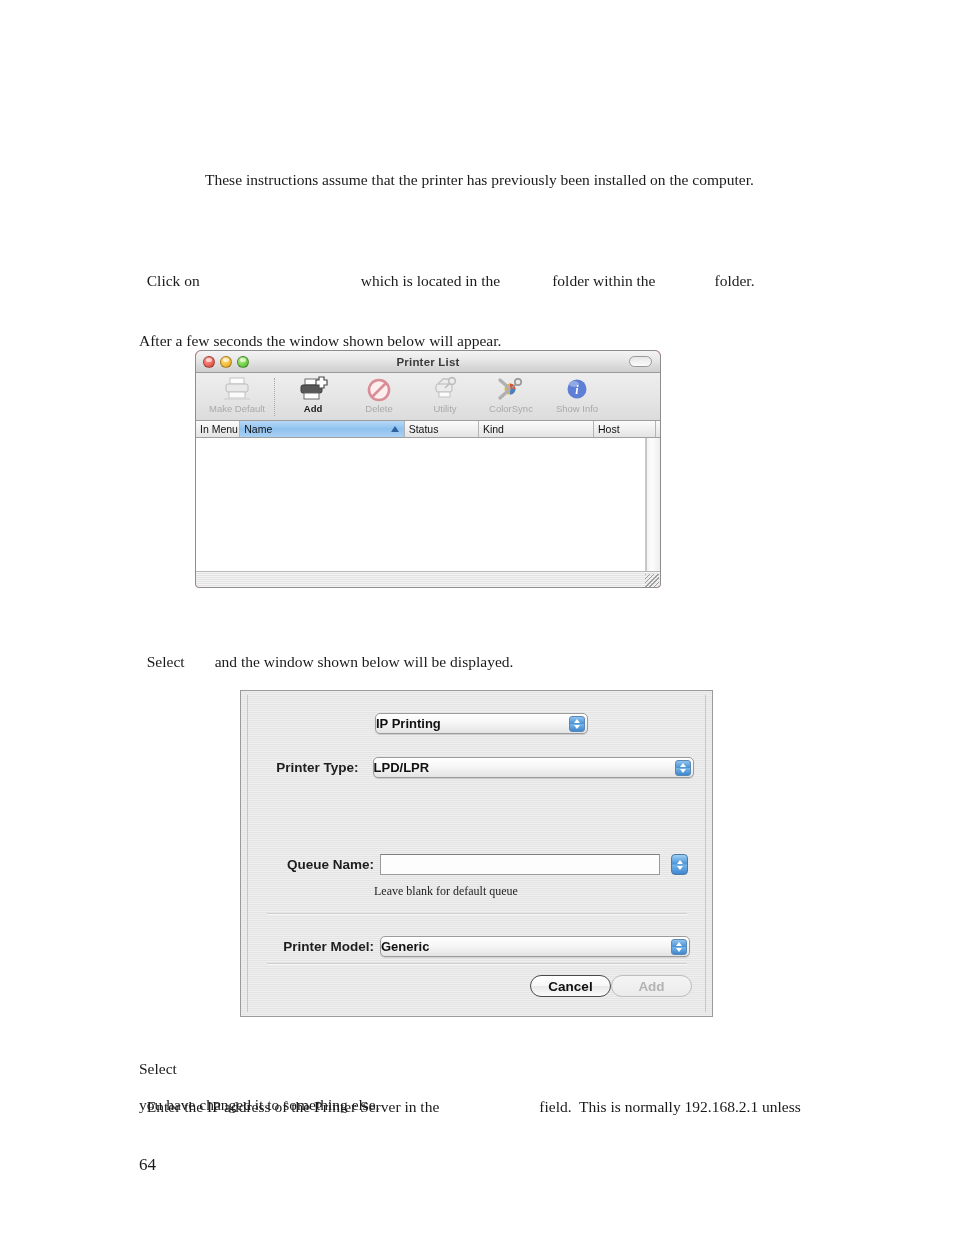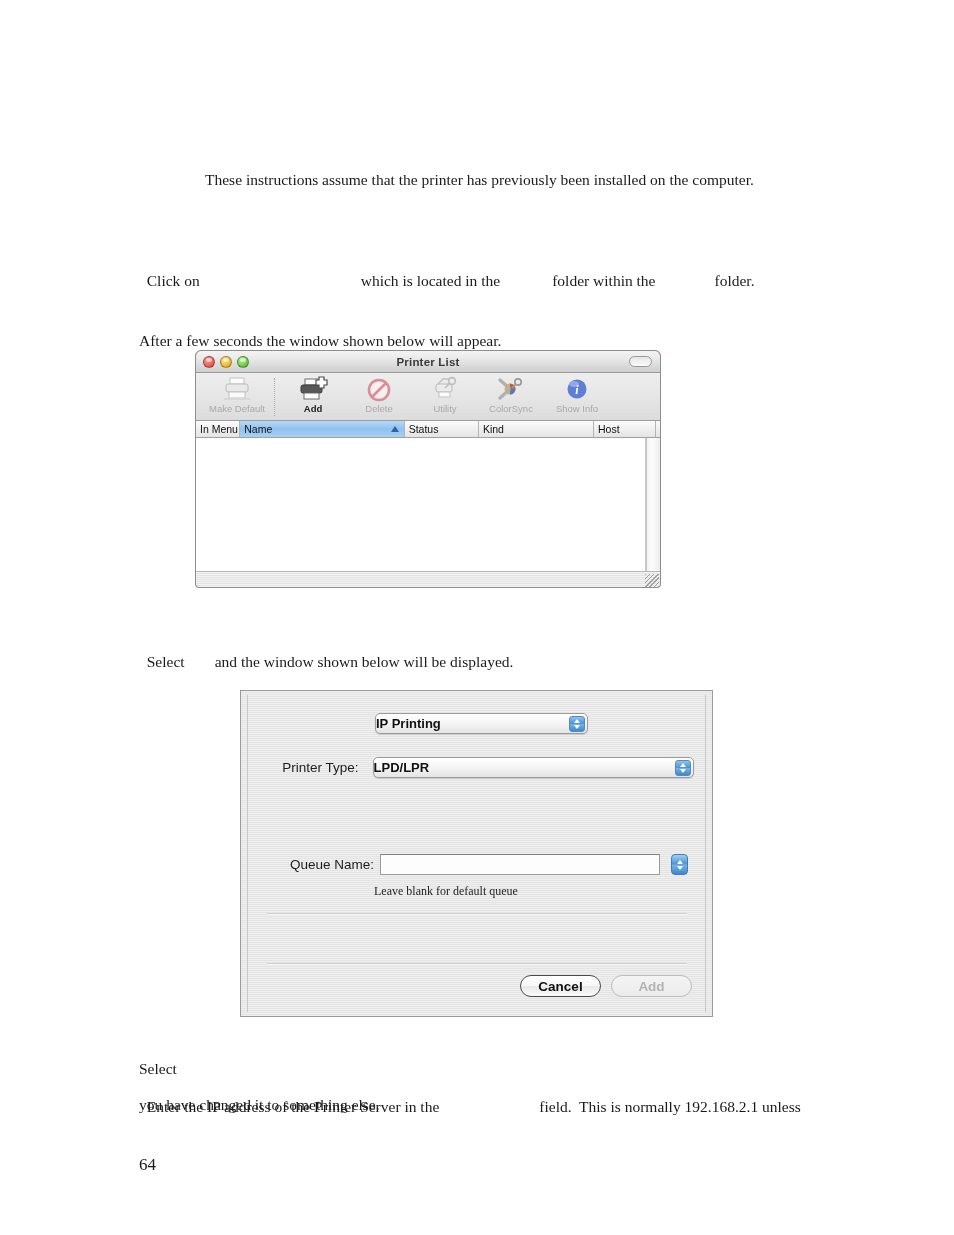--- a/index.html
+++ b/index.html
@@ -210,21 +210,21 @@
   .ipdlg-inner {
     position: absolute;
     left: 6px; top: 4px; right: 6px; bottom: 4px;
     border-left: 1px solid #c8c8c8;
     border-right: 1px solid #c8c8c8;
   }
 
   .row { position: absolute; display: flex; align-items: center; }
   .fld-label {
     font-size: 13.5px;
-    font-weight: normal;
+    font-weight: bold;
     color: #1d1d1d;
     text-align: right;
     white-space: nowrap;
   }
 
   
   .popup {
     position: relative;
     height: 21px;
     border: 1px solid #9b9b9b;
@@ -500,20 +500,30 @@
     <span class="stepper on" style="margin-left:11px">
       <span class="tri-up"></span>
         <span class="tri-dn"></span>
     </span>
   </div>
 
   <div class="hint" style="left:133px; top:193px;">Leave blank for default queue</div>
 
   <div class="divider" style="left:26px; top:222px; width:420px;"></div>
 
+  <div class="row" style="left:20px; top:245px; width:433px;">
+    <span class="fld-label" style="width:113px">Printer Model:</span>
+    <div class="popup" style="width:310px; margin-left:6px">
+      <span>Generic</span>
+      <span class="popup-arrows">
+        <span class="tri-up"></span>
+          <span class="tri-dn"></span>
+      </span>
+    </div>
+  </div>
 
   <div class="divider" style="left:26px; top:272px; width:420px;"></div>
 
-  <div class="row" style="right:20px; top:284px; gap:10px;align-items:flex-end;">
+  <div class="row" style="right:20px; top:284px; align-items:flex-end;">
     <div class="btn primary" style="width:81px">Cancel</div>
     <div class="btn disabled" style="width:81px">Add</div>
   </div>
 </div>
 
 </body></html>

